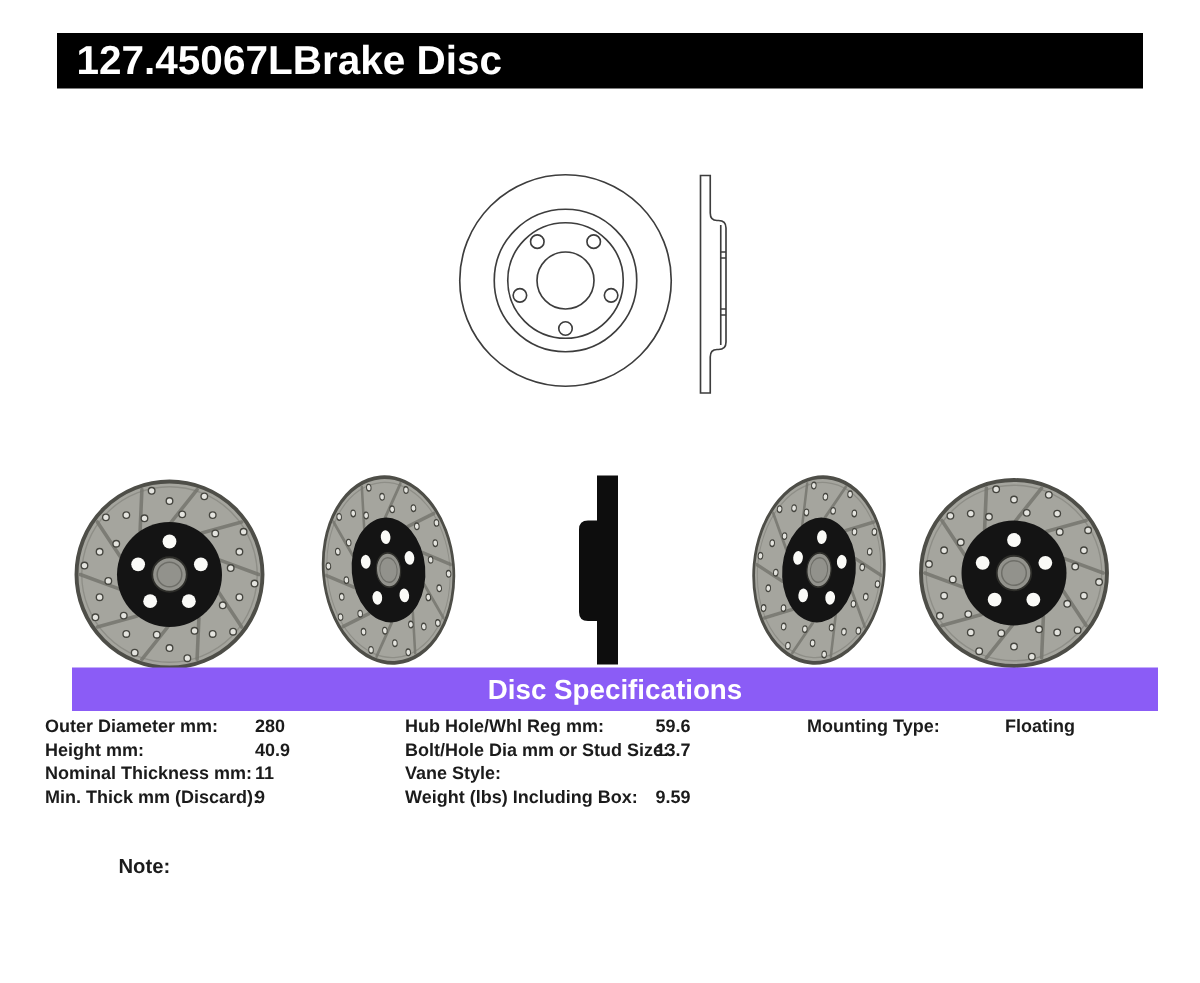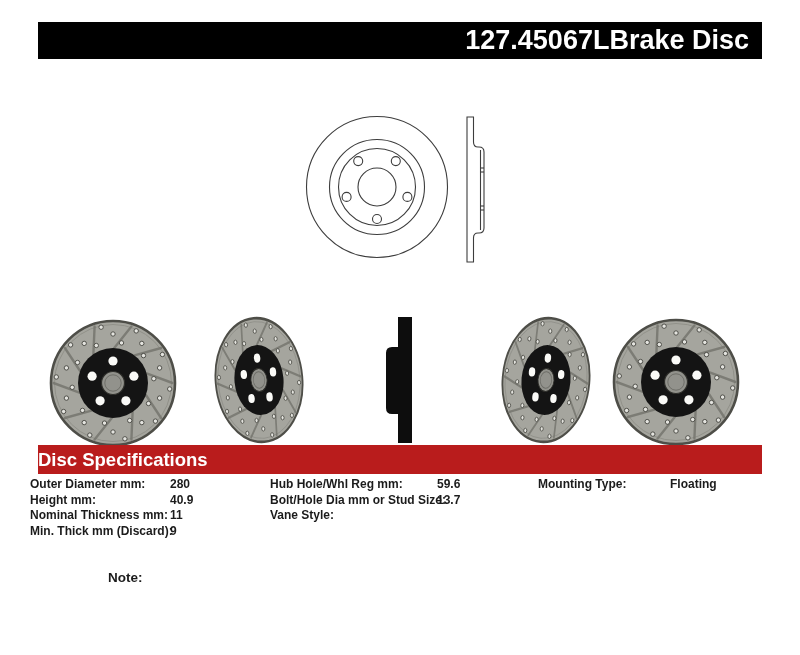--- a/index.html
+++ b/index.html
@@ -6,54 +6,54 @@
   body{
     width:800px;height:655px;position:relative;overflow:hidden;
     background:#ffffff;
     font-family:"Liberation Sans","DejaVu Sans",sans-serif;
     color:#1b1b1b;
   }
   
   .header-bar{
     position:absolute;left:38px;top:22px;width:724px;height:37px;
     background:#000;color:#fff;
-    display:flex;justify-content:flex-end;align-items:center;
+    display:flex;justify-content:flex-start;align-items:center;
     padding:0 13px;box-sizing:border-box;
     font-size:27px;font-weight:bold;
   }
   
   .tech-drawing{position:absolute;left:295px;top:103px;width:200px;height:172px;}
   
   .photo{position:absolute;width:130px;height:130px;}
   .photo svg{display:block;}
   #photo-front-left {left:48px; top:318px;}
   #photo-oblique-left {left:194px;top:315px;transform:rotate(-5deg) scaleX(0.70);}
   #photo-side {left:384px;top:316px;width:30px;height:128px;}
   #photo-oblique-right{left:481px;top:315px;transform:rotate(5deg) scaleX(0.70);}
   #photo-front-right {left:611px;top:317px;}
   
   .spec-banner{
-    position:absolute;left:38px;top:445px;width:724px;height:29px;
-    background:#b91c1c;color:#fff;
-    display:flex;align-items:center;
+    position:absolute;left:48px;top:445px;width:724px;height:29px;
+    background:#8b5cf6;color:#fff;
+    display:flex;justify-content:center;align-items:center;
     font-size:18.5px;font-weight:bold;
   }
   
   .spec-col{position:absolute;top:477px;font-size:12px;font-weight:bold;}
   .spec-col .spec-row{height:15.6px;line-height:15.6px;white-space:nowrap;}
   #spec-col-left {left:30px;}
   #spec-col-middle{left:270px;}
   #spec-col-right {left:538px;}
   .spec-label{display:inline-block;text-align:left;}
   #spec-col-left  .spec-label{width:133px;}
   #spec-col-middle .spec-label{width:160px;}
   #spec-col-right .spec-label{width:125px;}
   .spec-value{margin-left:7px;}
   
-  .note{position:absolute;left:108px;top:570px;font-size:13.5px;font-weight:bold;}
+  .note{position:absolute;left:79px;top:570px;font-size:13.5px;font-weight:bold;}
 </style>
 </head>
 <body>
 
 <div class="header-bar">
   <span>127.45067L</span>
   <span>Brake Disc</span>
 </div>
 
 <svg class="tech-drawing" viewBox="295 103 200 172">
@@ -323,20 +323,23 @@
 <div class="spec-col" id="spec-col-middle">
   <div class="spec-row">
     <span class="spec-label">Hub Hole/Whl Reg mm:</span><span class="spec-value">59.6</span>
   </div>
   <div class="spec-row">
     <span class="spec-label">Bolt/Hole Dia mm or Stud Size:</span><span class="spec-value">13.7</span>
   </div>
   <div class="spec-row">
     <span class="spec-label">Vane Style:</span><span class="spec-value"></span>
   </div>
+  <div class="spec-row">
+    <span class="spec-label">Weight (lbs) Including Box:</span><span class="spec-value">9.59</span>
+  </div>
 </div>
 
 <div class="spec-col" id="spec-col-right">
   <div class="spec-row">
     <span class="spec-label">Mounting Type:</span><span class="spec-value">Floating</span>
   </div>
 </div>
 
 <div class="note">Note:</div>
 

